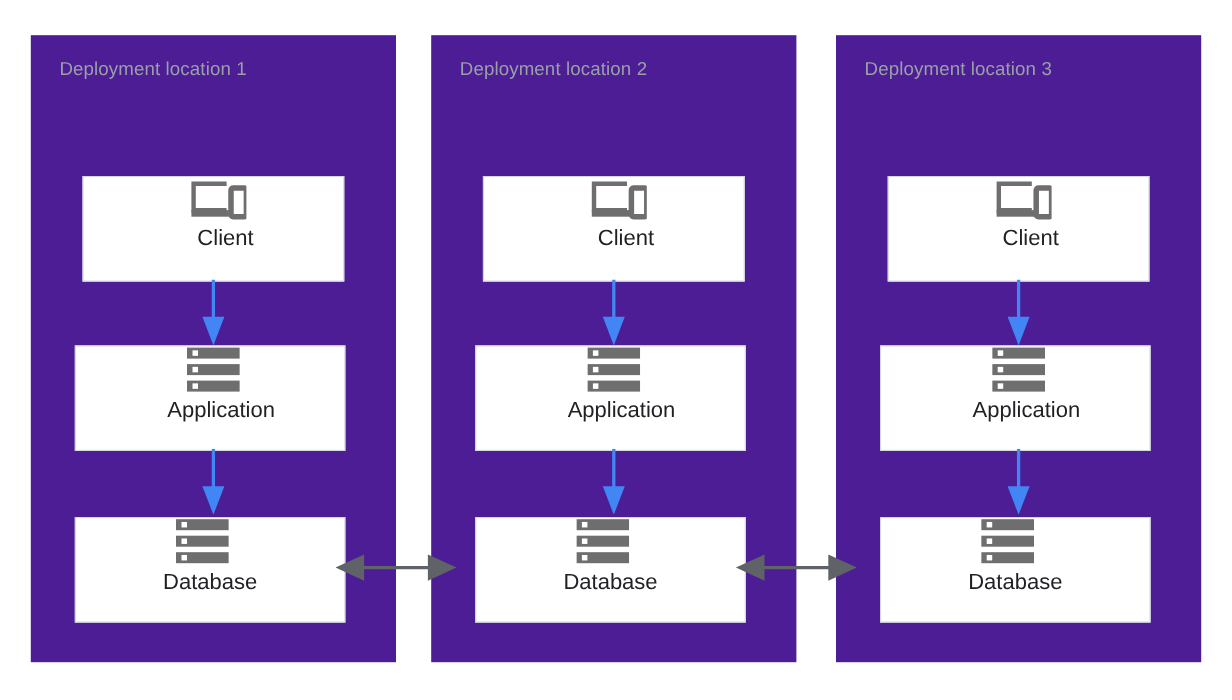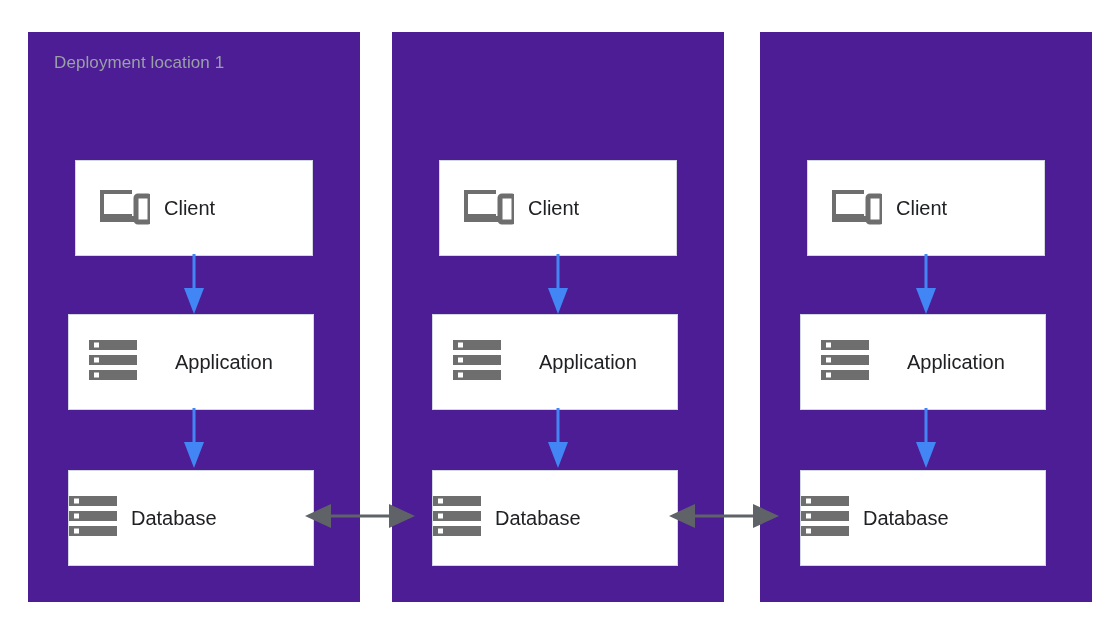--- a/index.html
+++ b/index.html
@@ -43,20 +43,21 @@
   }
 
   
   .node {
     position: absolute;
     background: #ffffff;
     border: 1px solid #d3d8de;
     box-sizing: border-box;
     display: flex;
     align-items: center;
+    flex-direction: column;
   }
   .node-label {
     font-size: 20px;
     color: #202124;
     white-space: nowrap;
   }
 
   
   .node.client {
     left: 47px;
@@ -64,21 +65,20 @@
     width: 238px;
     height: 96px;
     padding-left: 22px;
   }
   .node.application {
     left: 40px;
     top: 282px;
     width: 246px;
     height: 96px;
     padding-left: 20px;
-    gap: 24px;
   }
   .node.database {
     left: 40px;
     top: 438px;
     width: 246px;
     height: 96px;
   }
 
   .node-icon {
     flex: 0 0 auto;
@@ -161,20 +161,21 @@
           <rect x="5" y="3.5" width="5" height="5" fill="#ffffff"></rect>
           <rect x="5" y="18.5" width="5" height="5" fill="#ffffff"></rect>
           <rect x="5" y="33.5" width="5" height="5" fill="#ffffff"></rect>
         </svg>
       </span>
       <span class="node-label">Database</span>
     </div>
   </div>
 
   <div class="panel" id="panel-1">
+    <div class="panel-title">Deployment location 2</div>
 
     <div class="node client">
       <span class="node-icon">
         <svg width="52" height="40" viewBox="0 0 52 40">
           <path d="M2 4 h32 v4 h-28 v20 h28 v4 h-32 z" fill="#6E6E6E"></path>
           <rect x="2" y="30" width="34" height="6" fill="#6E6E6E"></rect>
           <rect x="38" y="10" width="14" height="26" rx="2" fill="none" stroke="#6E6E6E" stroke-width="5"></rect>
         </svg>
       </span>
       <span class="node-label">Client</span>
@@ -217,20 +218,21 @@
           <rect x="5" y="3.5" width="5" height="5" fill="#ffffff"></rect>
           <rect x="5" y="18.5" width="5" height="5" fill="#ffffff"></rect>
           <rect x="5" y="33.5" width="5" height="5" fill="#ffffff"></rect>
         </svg>
       </span>
       <span class="node-label">Database</span>
     </div>
   </div>
 
   <div class="panel" id="panel-2">
+    <div class="panel-title">Deployment location 3</div>
 
     <div class="node client">
       <span class="node-icon">
         <svg width="52" height="40" viewBox="0 0 52 40">
           <path d="M2 4 h32 v4 h-28 v20 h28 v4 h-32 z" fill="#6E6E6E"></path>
           <rect x="2" y="30" width="34" height="6" fill="#6E6E6E"></rect>
           <rect x="38" y="10" width="14" height="26" rx="2" fill="none" stroke="#6E6E6E" stroke-width="5"></rect>
         </svg>
       </span>
       <span class="node-label">Client</span>

